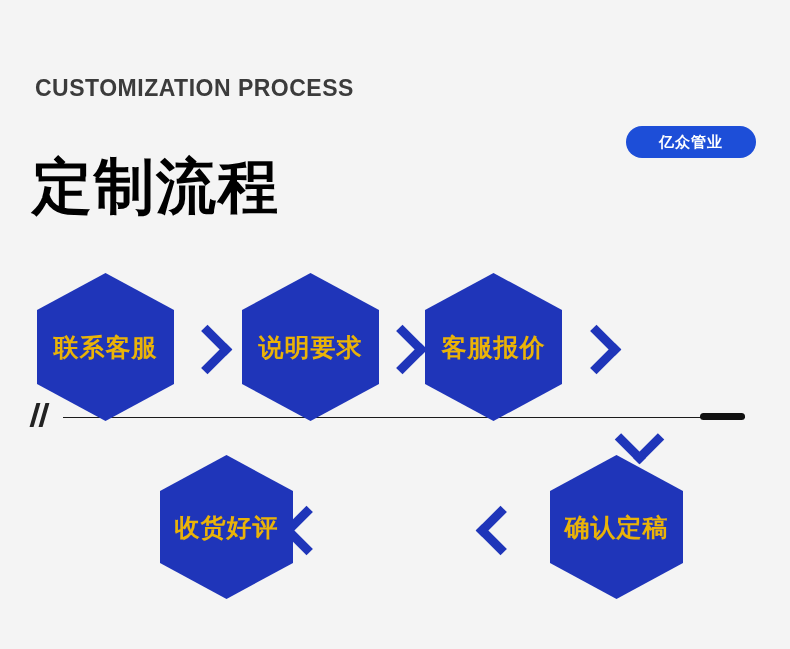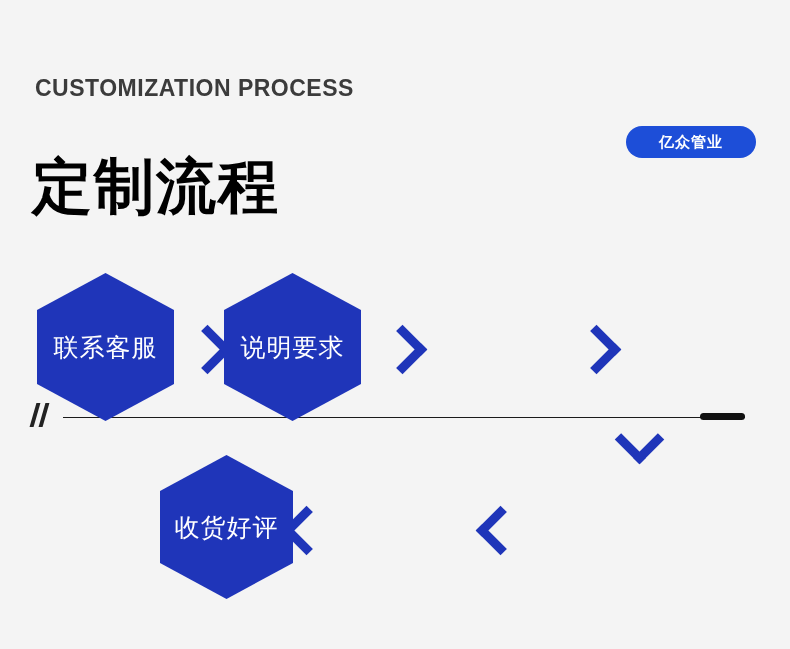--- a/index.html
+++ b/index.html
@@ -96,39 +96,39 @@
     width: 790px; height: 399px;
   }
   .hex {
     position: absolute;
     background: #1f35b9;
     -webkit-clip-path: polygon(50% 0%, 100% 25%, 100% 75%, 50% 100%, 0% 75%, 0% 25%);
     clip-path: polygon(50% 0%, 100% 25%, 100% 75%, 50% 100%, 0% 75%, 0% 25%);
     display: flex;
     align-items: center;
     justify-content: center;
-    color: #ffffff;
+    color: #eab308;
     font-size: 25px;
-    font-weight: normal;
+    font-weight: bold;
     letter-spacing: 1px;
     box-sizing: border-box;
   }
   .hex-r1 {
     top: 23px;
     width: 137px;
     height: 148px;
   }
   .hex-r2 {
     top: 205px;
     width: 133px;
     height: 144px;
     margin-left: 24px;
   }
   #hex-1 { left: 37px; }
-  #hex-2 { left: 224px; }
+  #hex-2 { left: 242px; }
   #hex-3 { left: 425px; }
   #hex-4 { left: 620px; }
   #hex-5 { left: 526px; }
   #hex-6 { left: 331px; }
   #hex-7 { left: 136px; }
 
   
   .chev {
     position: absolute;
     width: 26px;
@@ -169,26 +169,28 @@
 <div id="flow">
 
   <div class="hex hex-r1" id="hex-1">联系客服</div>
 
   <div class="chev chev-right" id="chev-1"></div>
 
   <div class="hex hex-r1" id="hex-2">说明要求</div>
 
   <div class="chev chev-right" id="chev-2"></div>
 
+  <div class="hex hex-r1" id="hex-3">客服报价</div>
 
   <div class="chev chev-right" id="chev-3"></div>
 
 
   <div class="chev chev-downleft" id="chev-turn"></div>
 
+  <div class="hex hex-r2" id="hex-5">确认定稿</div>
 
   <div class="chev chev-left" id="chev-4"></div>
 
 
   <div class="chev chev-left" id="chev-5"></div>
 
   <div class="hex hex-r2" id="hex-7">收货好评</div>
 </div>
 
 </body></html>

